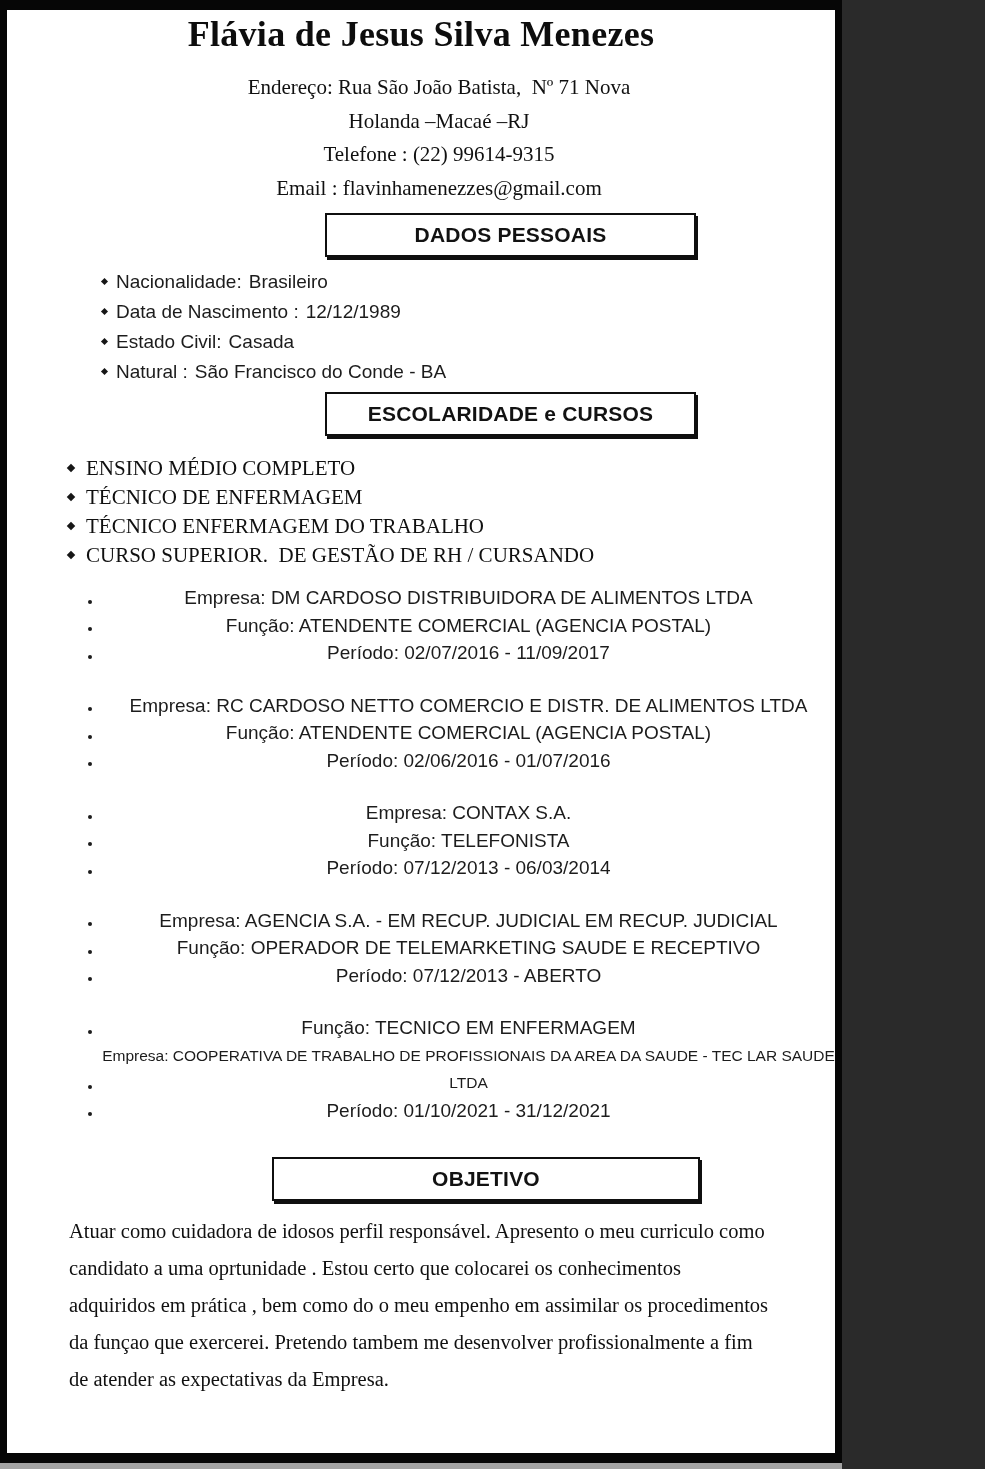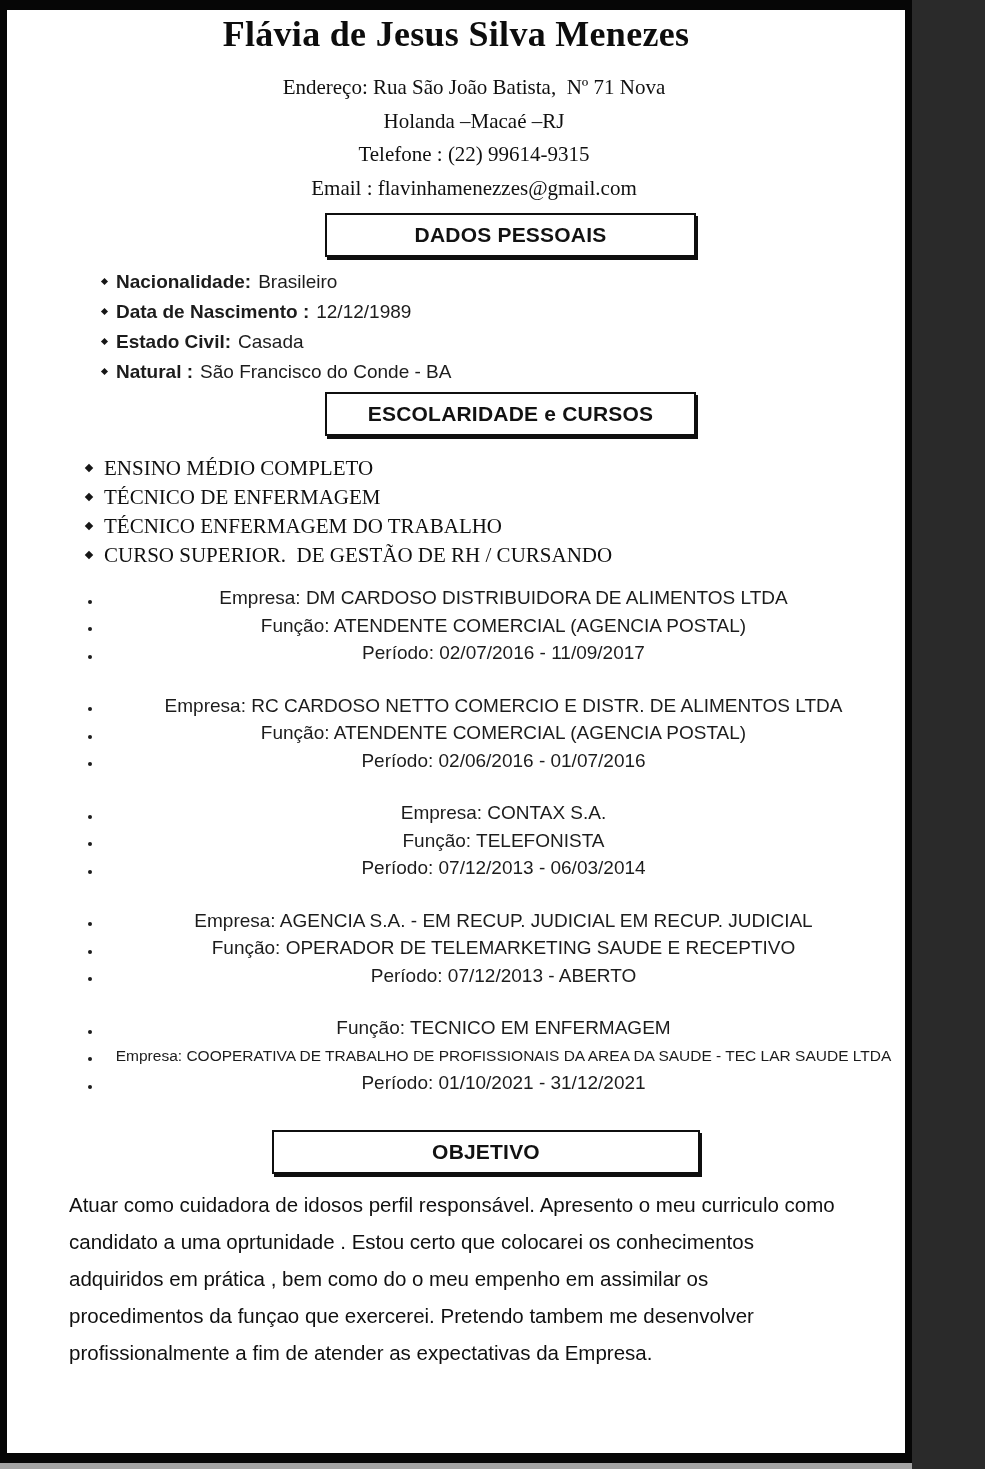--- a/index.html
+++ b/index.html
@@ -1,20 +1,20 @@
 <!DOCTYPE html>
 <html><head>
 <meta charset="utf-8">
 <style>
   html,body { margin:0; padding:0; background:#2a2a2a; }
   * { box-sizing: border-box; }
 
   .frame {
     position: relative;
-    width: 912px; height: 1469px;
+    width: 842px; height: 1469px;
     background:#060606;
     padding: 10px 7px 16px 7px;
     font-family: "Liberation Serif", serif;
     color:#161616;
   }
   .bottom-strip {
     position:absolute; left:0; bottom:0; width:100%; height:6px;
     background:#a3a3a3;
   }
   .page {
@@ -61,29 +61,29 @@
   .box-objective  { width:428px; margin:33px 0 0 265px;align-items:center; }
 
   
   .personal-list { margin-top:10px; padding-left:93px; }
   .personal-row {
     position:relative; height:30px; line-height:30px;
     padding-left:16px;
     font-family:"Liberation Sans", sans-serif;
     font-size:19px; color:#1c1c1c;
   }
-  .personal-row .b-label { font-weight:bold; margin-right:7px;margin-top:40px; }
+  .personal-row .b-label { font-weight:normal; margin-right:7px;margin-top:40px; }
   .diamond {
     position:absolute; left:2px; top:12px;
     width:5px; height:5px; background:#161616;
     transform:rotate(45deg);
   }
 
   
-  .edu-list { margin-top:18px; padding-left:78px; }
+  .edu-list { margin-top:18px; padding-left:60px; }
   .edu-row {
     position:relative; height:29px; line-height:29px;
     padding-left:19px;
     font-family:"Liberation Serif", serif;
     font-size:21px; color:#101010;
   }
   .edu-row .diamond { width:6px; height:6px; top:11px; left:1px; }
 
   
   .jobs { margin-top:14px; padding-left:78px; }
@@ -97,21 +97,21 @@
   .job-row.small { font-size:15.5px; }
   .dot {
     position:absolute; left:3px; bottom:8px;
     width:4px; height:4px; border-radius:50%;
     background:#1c1c1c;
   }
 
   
   .objective-text {
     margin:12px 64px 0 62px;
-    font-family:Liberation Sans, sans-serif;
+    font-family:Liberation Serif, serif;
     font-size:20.5px; line-height:37px;
     color:#101010;
     text-align:left;
   }
 </style>
 </head>
 <body>
 
 <div class="frame">
   <div class="page">

